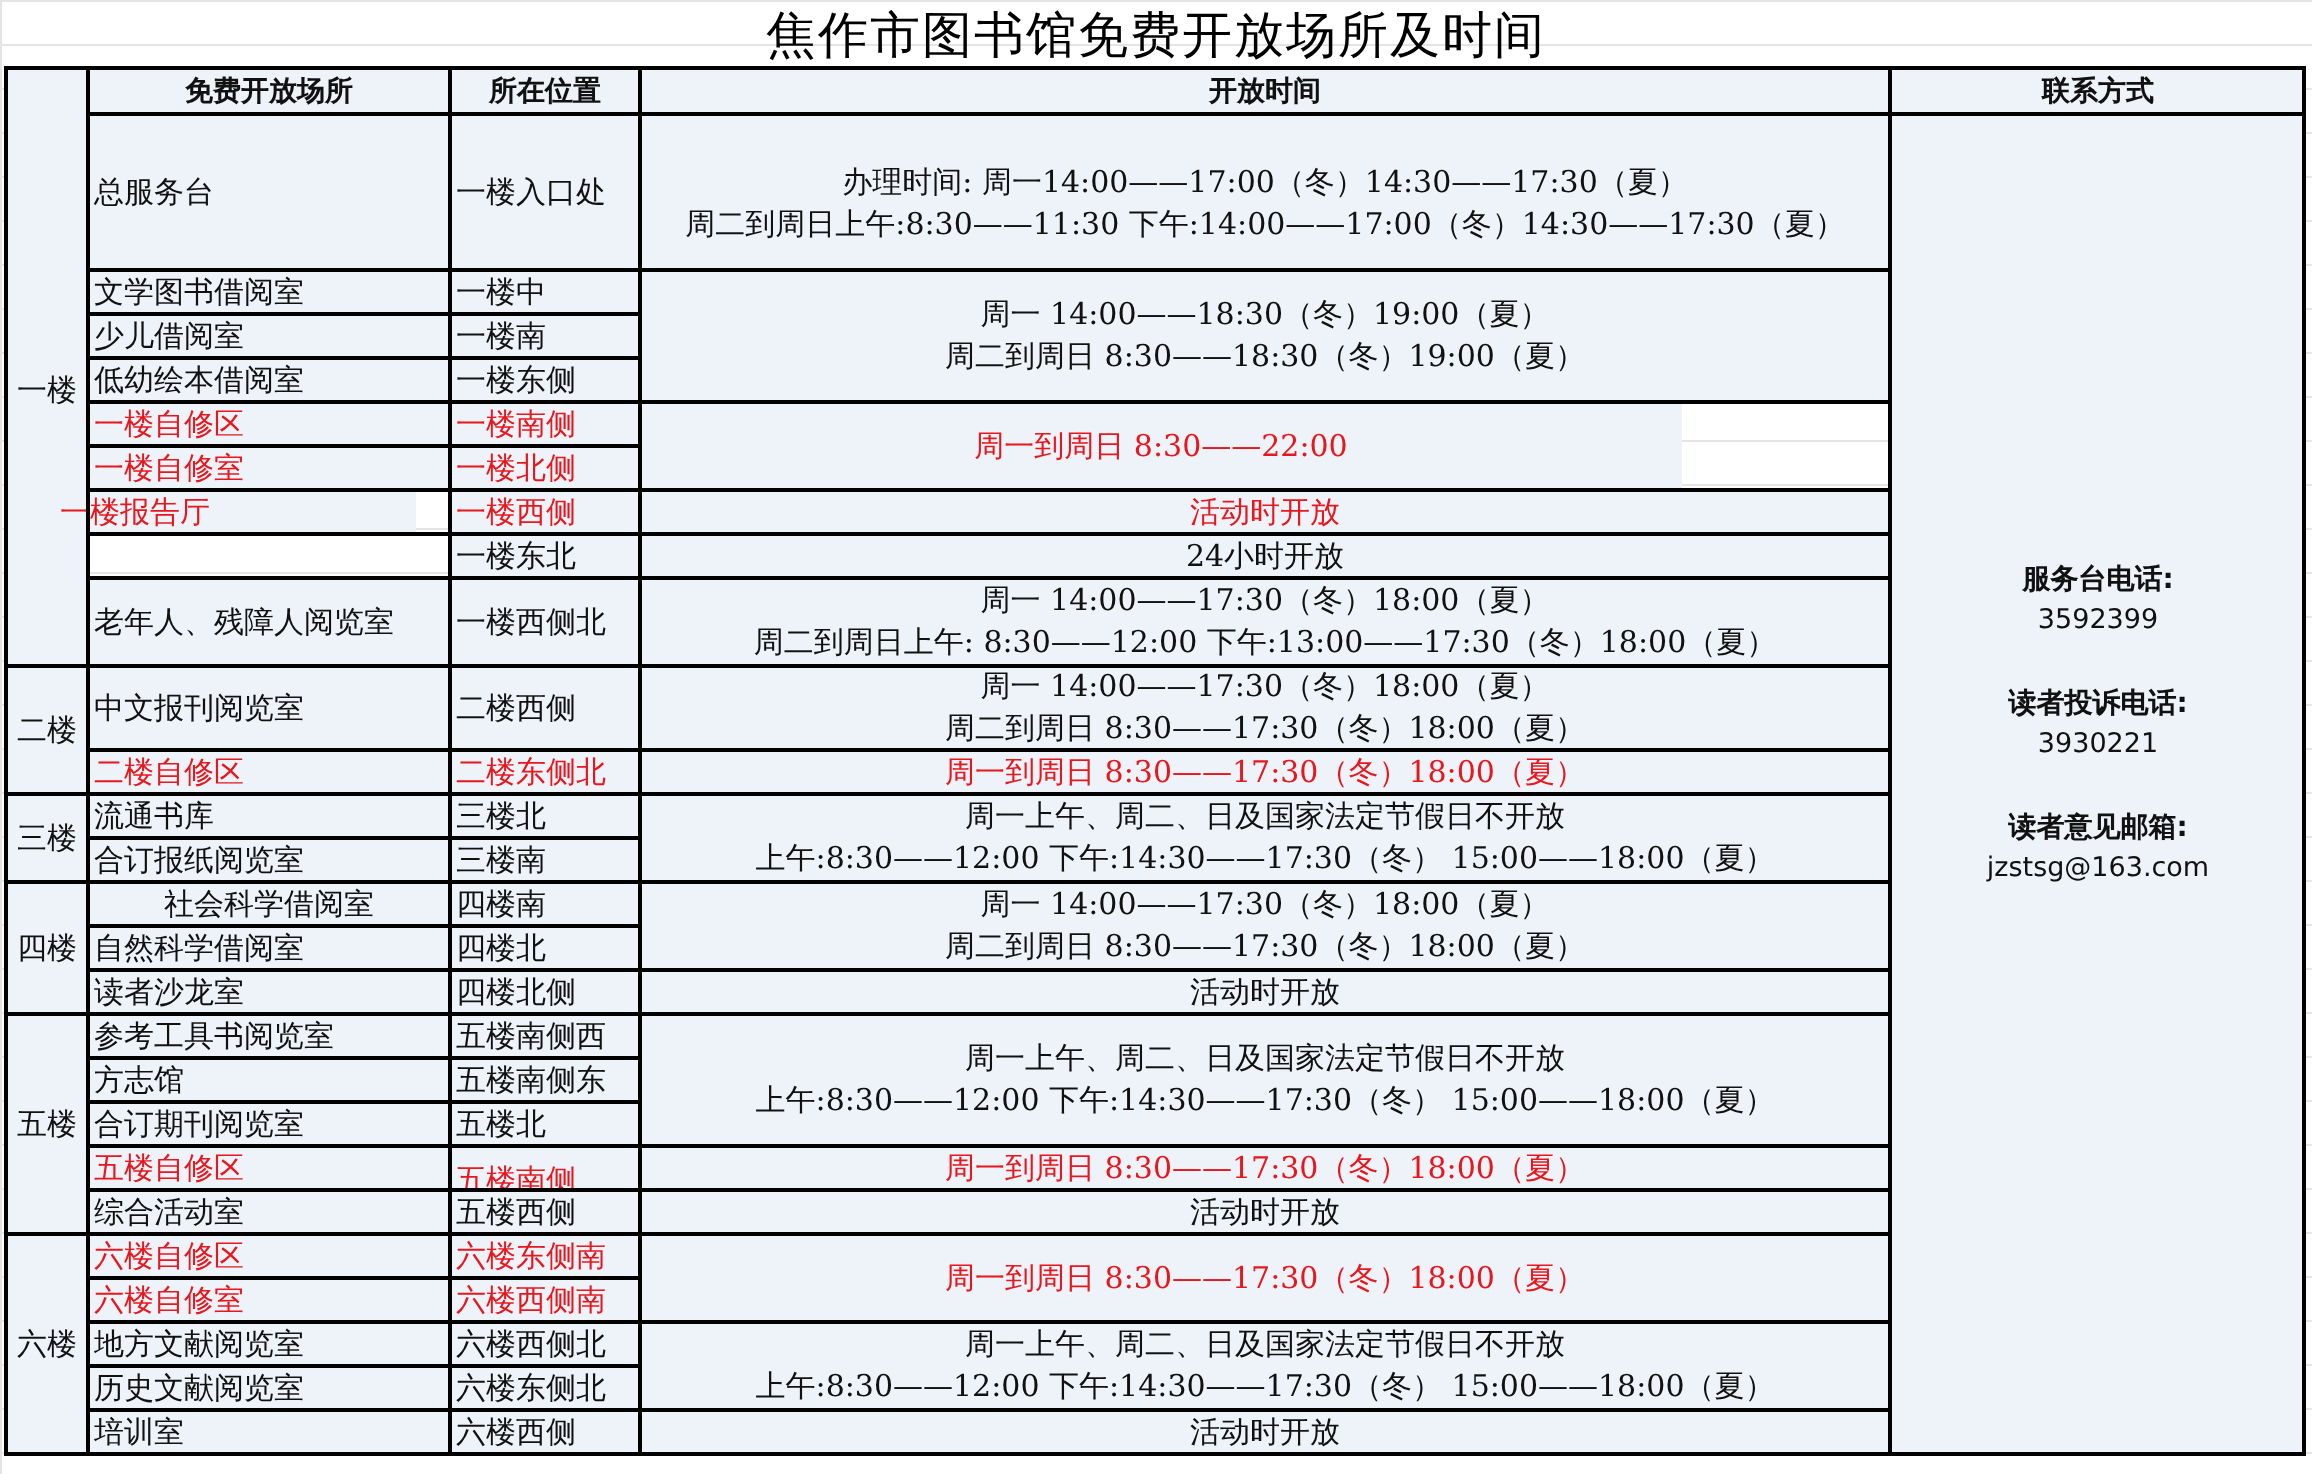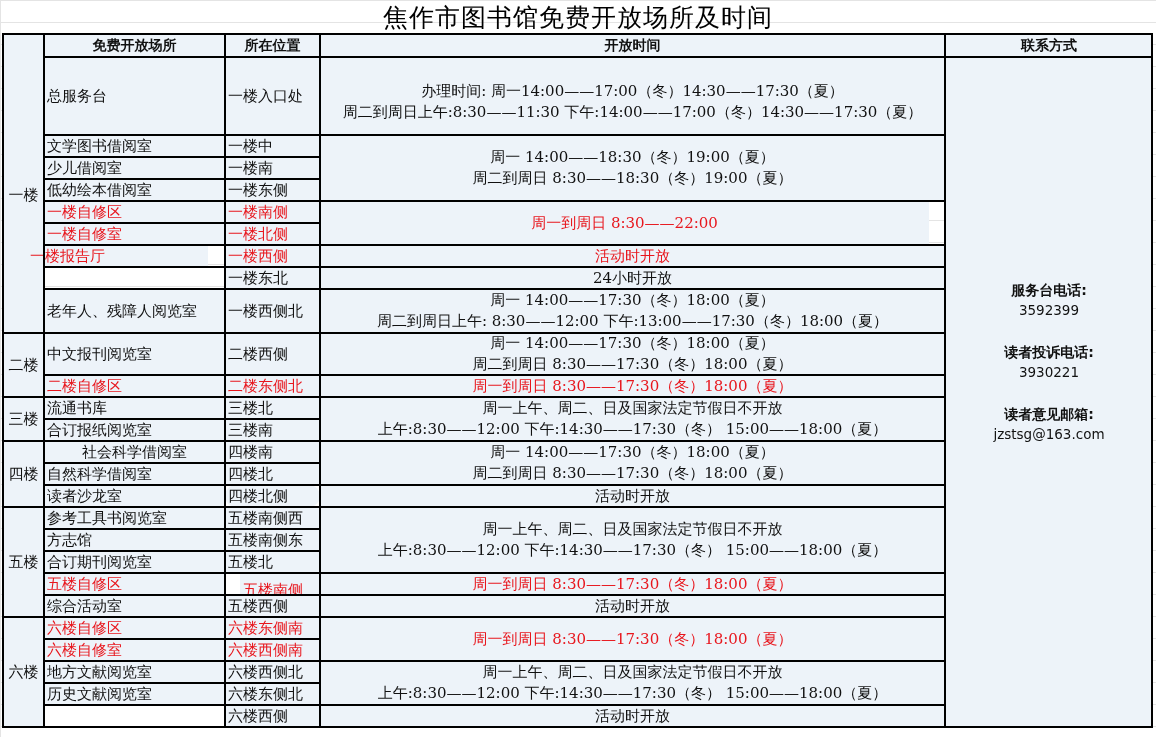--- a/index.html
+++ b/index.html
@@ -113,64 +113,65 @@
   <div class="cell left" style="left:41px;top:385px;width:181px;height:22px;">合订报纸阅览室</div>
   <div class="cell left" style="left:222px;top:385px;width:95px;height:22px;">三楼南</div>
 
   <div class="cell left" style="left:41px;top:407px;width:181px;height:22px;padding-left:38px;">社会科学借阅室</div>
   <div class="cell left" style="left:222px;top:407px;width:95px;height:22px;">四楼南</div>
 
   <div class="cell left" style="left:41px;top:429px;width:181px;height:22px;">自然科学借阅室</div>
   <div class="cell left" style="left:222px;top:429px;width:95px;height:22px;">四楼北</div>
 
   <div class="cell left" style="left:41px;top:451px;width:181px;height:22px;">读者沙龙室</div>
-  <div class="cell left" style="left:222px;top:451px;width:95px;height:22px;border-radius:11px;">四楼北侧</div>
+  <div class="cell left" style="left:222px;top:451px;width:95px;height:22px;">四楼北侧</div>
 
   <div class="cell left" style="left:41px;top:473px;width:181px;height:22px;">参考工具书阅览室</div>
   <div class="cell left" style="left:222px;top:473px;width:95px;height:22px;">五楼南侧西</div>
 
   <div class="cell left" style="left:41px;top:495px;width:181px;height:22px;">方志馆</div>
   <div class="cell left" style="left:222px;top:495px;width:95px;height:22px;">五楼南侧东</div>
 
   <div class="cell left" style="left:41px;top:517px;width:181px;height:22px;">合订期刊阅览室</div>
   <div class="cell left" style="left:222px;top:517px;width:95px;height:22px;">五楼北</div>
 
   <div class="cell left red" style="left:41px;top:539px;width:181px;height:22px;">五楼自修区</div>
-  <div class="cell left red" style="left:222px;top:539px;width:95px;height:34px;margin-left:15px;">五楼南侧</div>
+  <div class="cell left red" style="left:222px;top:539px;width:95px;height:34px;">五楼南侧</div>
 
   <div class="cell left" style="left:41px;top:561px;width:181px;height:22px;">综合活动室</div>
   <div class="cell left" style="left:222px;top:561px;width:95px;height:22px;">五楼西侧</div>
 
   <div class="cell left red" style="left:41px;top:583px;width:181px;height:22px;">六楼自修区</div>
   <div class="cell left red" style="left:222px;top:583px;width:95px;height:22px;">六楼东侧南</div>
 
   <div class="cell left red" style="left:41px;top:605px;width:181px;height:22px;">六楼自修室</div>
   <div class="cell left red" style="left:222px;top:605px;width:95px;height:22px;">六楼西侧南</div>
 
   <div class="cell left" style="left:41px;top:627px;width:181px;height:22px;">地方文献阅览室</div>
   <div class="cell left" style="left:222px;top:627px;width:95px;height:22px;">六楼西侧北</div>
 
   <div class="cell left" style="left:41px;top:649px;width:181px;height:22px;">历史文献阅览室</div>
   <div class="cell left" style="left:222px;top:649px;width:95px;height:22px;">六楼东侧北</div>
 
+  <div class="cell left" style="left:41px;top:671px;width:181px;height:22px;">培训室</div>
   <div class="cell left" style="left:222px;top:671px;width:95px;height:22px;">六楼西侧</div>
 
   <div class="cell" style="left:317px;top:23px;width:625px;height:90px;">
     <div class="lines">
         <span>办理时间: 周一14:00——17:00（冬）14:30——17:30（夏）</span>
         <span>周二到周日上午:8:30——11:30 下午:14:00——17:00（冬）14:30——17:30（夏）</span>
       </div>
   </div>
   <div class="cell" style="left:317px;top:101px;width:625px;height:66px;">
     <div class="lines">
         <span>周一 14:00——18:30（冬）19:00（夏）</span>
         <span>周二到周日 8:30——18:30（冬）19:00（夏）</span>
       </div>
   </div>
-  <div class="cell red" style="left:317px;top:167px;width:609px;height:44px;">
+  <div class="cell red" style="left:317px;top:167px;width:521px;height:44px;">
     <span>周一到周日 8:30——22:00</span>
   </div>
   <div class="cell red" style="left:317px;top:211px;width:625px;height:22px;">
     <span>活动时开放</span>
   </div>
   <div class="cell" style="left:317px;top:233px;width:625px;height:22px;">
     <span>24小时开放</span>
   </div>
   <div class="cell" style="left:317px;top:255px;width:625px;height:44px;">
     <div class="lines">

